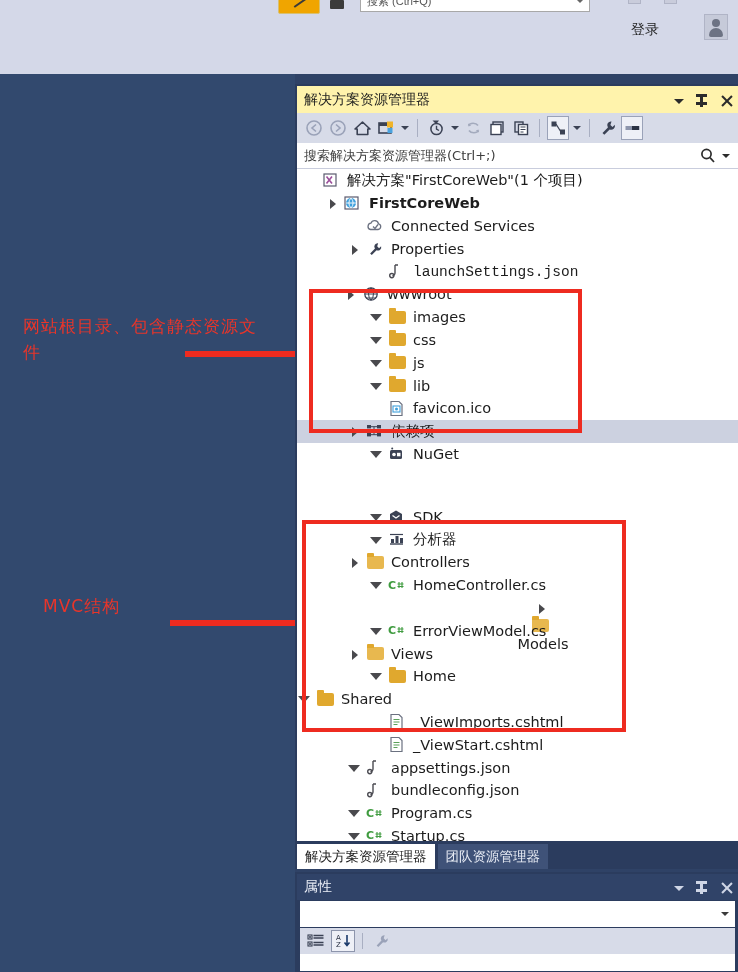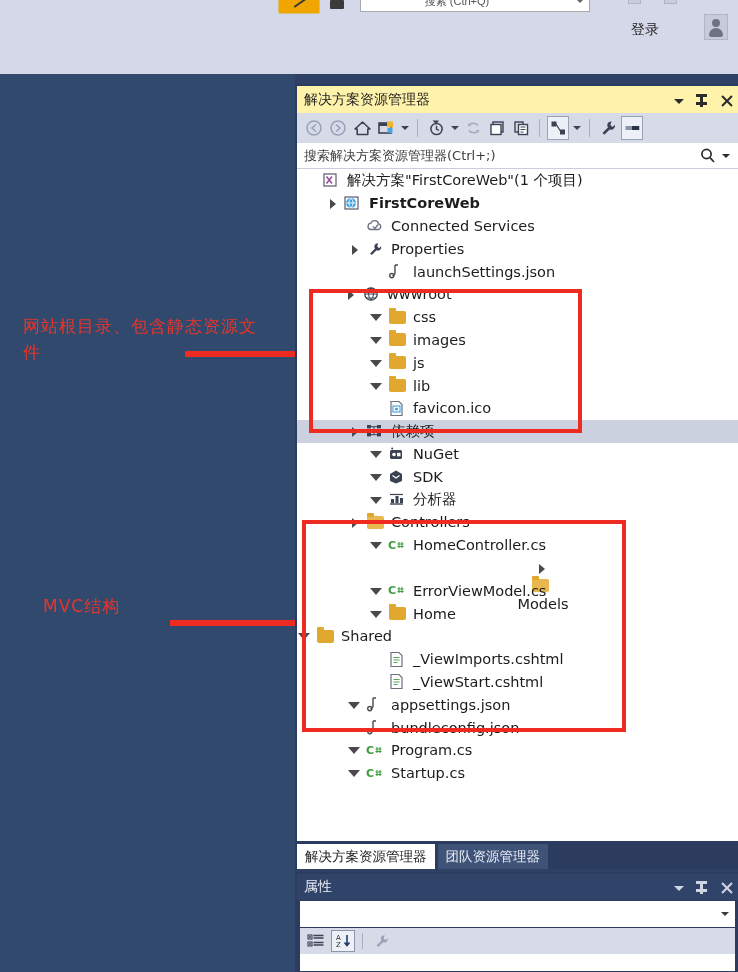--- a/index.html
+++ b/index.html
@@ -12,21 +12,20 @@
   body { position: relative; background: #2f4266; }
 
   
   .top-strip {
     position: absolute; left: 0; top: 0; width: 738px; height: 74px;
     background: #d4d8e8;
   }
   .top-strip .vs-toolbar-row {
     position: absolute; left: 0; top: 0; width: 738px; height: 14px;
     background: #d4d8e8;
-    text-align: center;
   }
   .tb-orange {
     position: absolute; left: 278px; top: -8px; width: 42px; height: 22px;
     background: #f0a500; border: 1px solid #d8c070; border-radius: 2px;
   }
   .tb-orange:after {
     content: ""; position: absolute; left: 14px; top: 9px;
     width: 14px; height: 2px; background: #3a3a3a;
     transform: rotate(-35deg);
   }
@@ -501,21 +500,21 @@
       </div>
       <div class="trow" style="padding-left: 50px;">
         <span class="glyph exp"></span>
         <span class="ico">
           <svg width="19" height="16" viewBox="0 0 19 18">
             <path d="M12.5 2.5 a3.8 3.8 0 0 0 -3.6 6 L3.5 14 l1.8 1.8 l5.4 -5.4 a3.8 3.8 0 0 0 5.1 -4.6 l-2.3 2.3 l-2.1 -2.1 Z" fill="#3b4254"></path>
           </svg>
         </span>
         <span class="lbl">Properties</span>
       </div>
-      <div class="trow" style="padding-left: 72px;">
+      <div class="trow" style="padding-left: 72px; font-family: Liberation Mono, monospace;">
         <span class="glyph"></span>
         <span class="ico">
           <svg width="19" height="17" viewBox="0 0 19 17">
             <path d="M7 2 v8 a2.6 2.6 0 0 1 -2.6 2.6 M7 2 h3" fill="none" stroke="#4b4b52" stroke-width="1.4"></path>
             <circle cx="3.8" cy="12.6" r="2.1" fill="none" stroke="#4b4b52" stroke-width="1.4"></circle>
             <path d="M10.5 2 v8 a2.6 2.6 0 0 0 2.6 2.6" fill="none" stroke="#4b4b52" stroke-width="0"></path>
           </svg>
         </span>
         <span class="lbl">launchSettings.json</span>
       </div>
@@ -527,28 +526,28 @@
             <path d="M2.8 8 h12.4 M9 1.8 a9 9 0 0 1 0 12.4 a9 9 0 0 1 0 -12.4 M4 4 h10 M4 12 h10" fill="none" stroke="#3b4254" stroke-width="1"></path>
           </svg>
         </span>
         <span class="lbl">wwwroot</span>
       </div>
       <div class="trow" style="padding-left: 72px;">
         <span class="glyph col"></span>
         <span class="ico">
           <span class="folder"></span>
         </span>
+        <span class="lbl">images</span>
+      </div>
+      <div class="trow" style="padding-left: 72px;">
+        <span class="glyph col"></span>
+        <span class="ico">
+          <span class="folder"></span>
+        </span>
         <span class="lbl">css</span>
-      </div>
-      <div class="trow" style="padding-left: 72px;">
-        <span class="glyph col"></span>
-        <span class="ico">
-          <span class="folder"></span>
-        </span>
-        <span class="lbl">images</span>
       </div>
       <div class="trow" style="padding-left: 72px;">
         <span class="glyph col"></span>
         <span class="ico">
           <span class="folder"></span>
         </span>
         <span class="lbl">js</span>
       </div>
       <div class="trow" style="padding-left: 72px;">
         <span class="glyph col"></span>
@@ -586,21 +585,21 @@
         <span class="ico">
           <svg width="19" height="16" viewBox="0 0 19 16">
             <rect x="2" y="4" width="12" height="9" rx="1.5" fill="#3b4254"></rect>
             <circle cx="6" cy="8.5" r="1.8" fill="#ffffff"></circle>
             <rect x="9" y="6.8" width="3.5" height="3.5" fill="#ffffff"></rect>
             <circle cx="4.2" cy="2.6" r="1" fill="#3b4254"></circle>
           </svg>
         </span>
         <span class="lbl">NuGet</span>
       </div>
-      <div class="trow" style="padding-left: 72px;">
+      <div class="trow" style="padding-left: 72px; margin-top: 40px;">
         <span class="glyph col"></span>
         <span class="ico">
           <svg width="19" height="16" viewBox="0 0 19 16">
             <path d="M8 1.5 L14 5 v7 L8 14.5 L2 12 V5 Z" fill="#3b4254"></path>
             <path d="M4.5 6.5 L8 9 L11.5 6.5" fill="none" stroke="#ffffff" stroke-width="1.3"></path>
           </svg>
         </span>
         <span class="lbl">SDK</span>
       </div>
       <div class="trow" style="padding-left: 72px;">
@@ -642,20 +641,27 @@
       </div>
       <div class="trow" style="padding-left: 72px;">
         <span class="glyph col"></span>
         <span class="ico">
           <svg width="21" height="17" viewBox="0 0 21 17">
             <text x="1" y="12" font-size="11" font-family="DejaVu Sans" font-weight="bold" fill="#3f9b3f">C</text>
             <path d="M12 5 v6 M15 5 v6 M10.5 7 h6 M10.5 9.5 h6" stroke="#3f9b3f" stroke-width="1.1"></path>
           </svg>
         </span>
         <span class="lbl">ErrorViewModel.cs</span>
+      </div>
+      <div class="trow" style="padding-left: 50px;">
+        <span class="glyph exp"></span>
+        <span class="ico">
+          <span class="folder open"></span>
+        </span>
+        <span class="lbl">Views</span>
       </div>
       <div class="trow" style="padding-left: 72px;">
         <span class="glyph col"></span>
         <span class="ico">
           <span class="folder"></span>
         </span>
         <span class="lbl">Home</span>
       </div>
       <div class="trow" style="">
         <span class="glyph col"></span>

